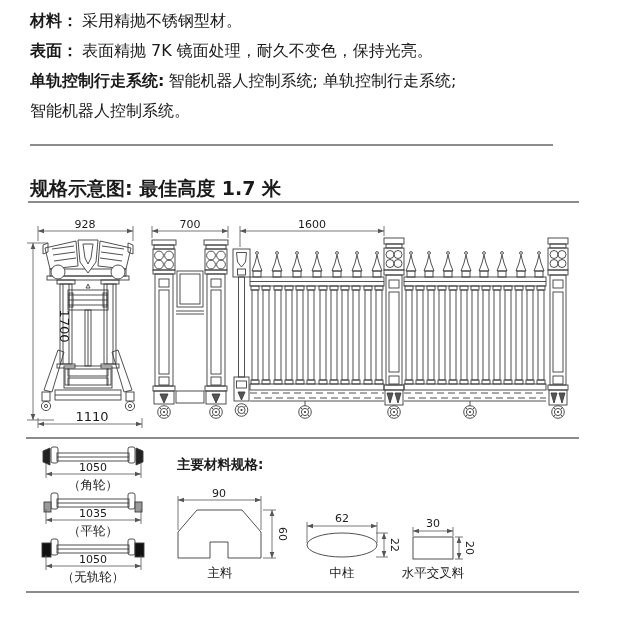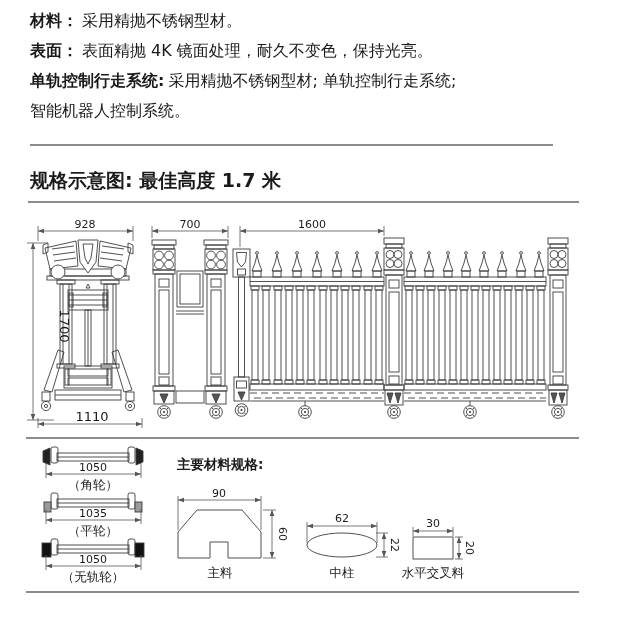--- a/index.html
+++ b/index.html
@@ -6,42 +6,42 @@
   .page{position:relative;width:640px;height:635px;background:#fff;overflow:hidden;
         font-family:"DejaVu Sans","Liberation Sans",sans-serif;color:#1a1a1a;padding-left:35px;}
   .specs{position:absolute;left:30px;top:6px;width:530px;font-size:16px;}
   .spec-line{line-height:30px;white-space:nowrap;}
   .spec-label{font-weight:bold;margin-right:4px;}
   .sep{position:absolute;height:2px;background:#8c8c8c;}
   .sep1{left:30px;top:144px;width:523px;}
   .sep2{left:28px;top:201px;width:551px;}
   .sep3{left:26px;top:437px;width:553px;}
   .sep4{left:26px;top:591px;width:553px;}
-  .diagram-heading{position:absolute;left:30px;top:168px;font-size:19px;font-weight:bold;text-align:right;}
+  .diagram-heading{position:absolute;left:30px;top:176px;font-size:19px;font-weight:bold;text-align:right;}
   svg{position:absolute;left:0;}
   svg .ln{stroke:#3d3d3d;fill:none;stroke-width:.9;}
   svg .dm{stroke:#555;fill:none;stroke-width:.8;}
   svg text{fill:#1a1a1a;stroke:none;font-family:"DejaVu Sans","Liberation Sans",sans-serif;}
   svg .t11{font-size:11px;} svg .t13{font-size:13px;} svg .t12{font-size:12.5px;}
   svg .th{font-size:13.5px;font-weight:bold;}
 </style>
 </head>
 <body>
 
 <div class="page">
 
   <div class="specs">
     <div class="spec-line">
       <span class="spec-label">材料：</span><span>采用精抛不锈钢型材。</span>
     </div>
     <div class="spec-line">
-      <span class="spec-label">表面：</span><span>表面精抛 4K 镜面处理，耐久不变色，保持光亮。</span>
+      <span class="spec-label">表面：</span><span>表面精抛 7K 镜面处理，耐久不变色，保持光亮。</span>
     </div>
     <div class="spec-line">
-      <span class="spec-label">单轨控制行走系统:</span><span>采用精抛不锈钢型材; 单轨控制行走系统;</span>
+      <span class="spec-label">单轨控制行走系统:</span><span>智能机器人控制系统; 单轨控制行走系统;</span>
     </div>
     <div class="spec-line">
       <span>智能机器人控制系统。</span>
     </div>
   </div>
 
   <div class="sep sep1"></div>
 
   <div class="diagram-heading">规格示意图: 最佳高度 1.7 米</div>
 

